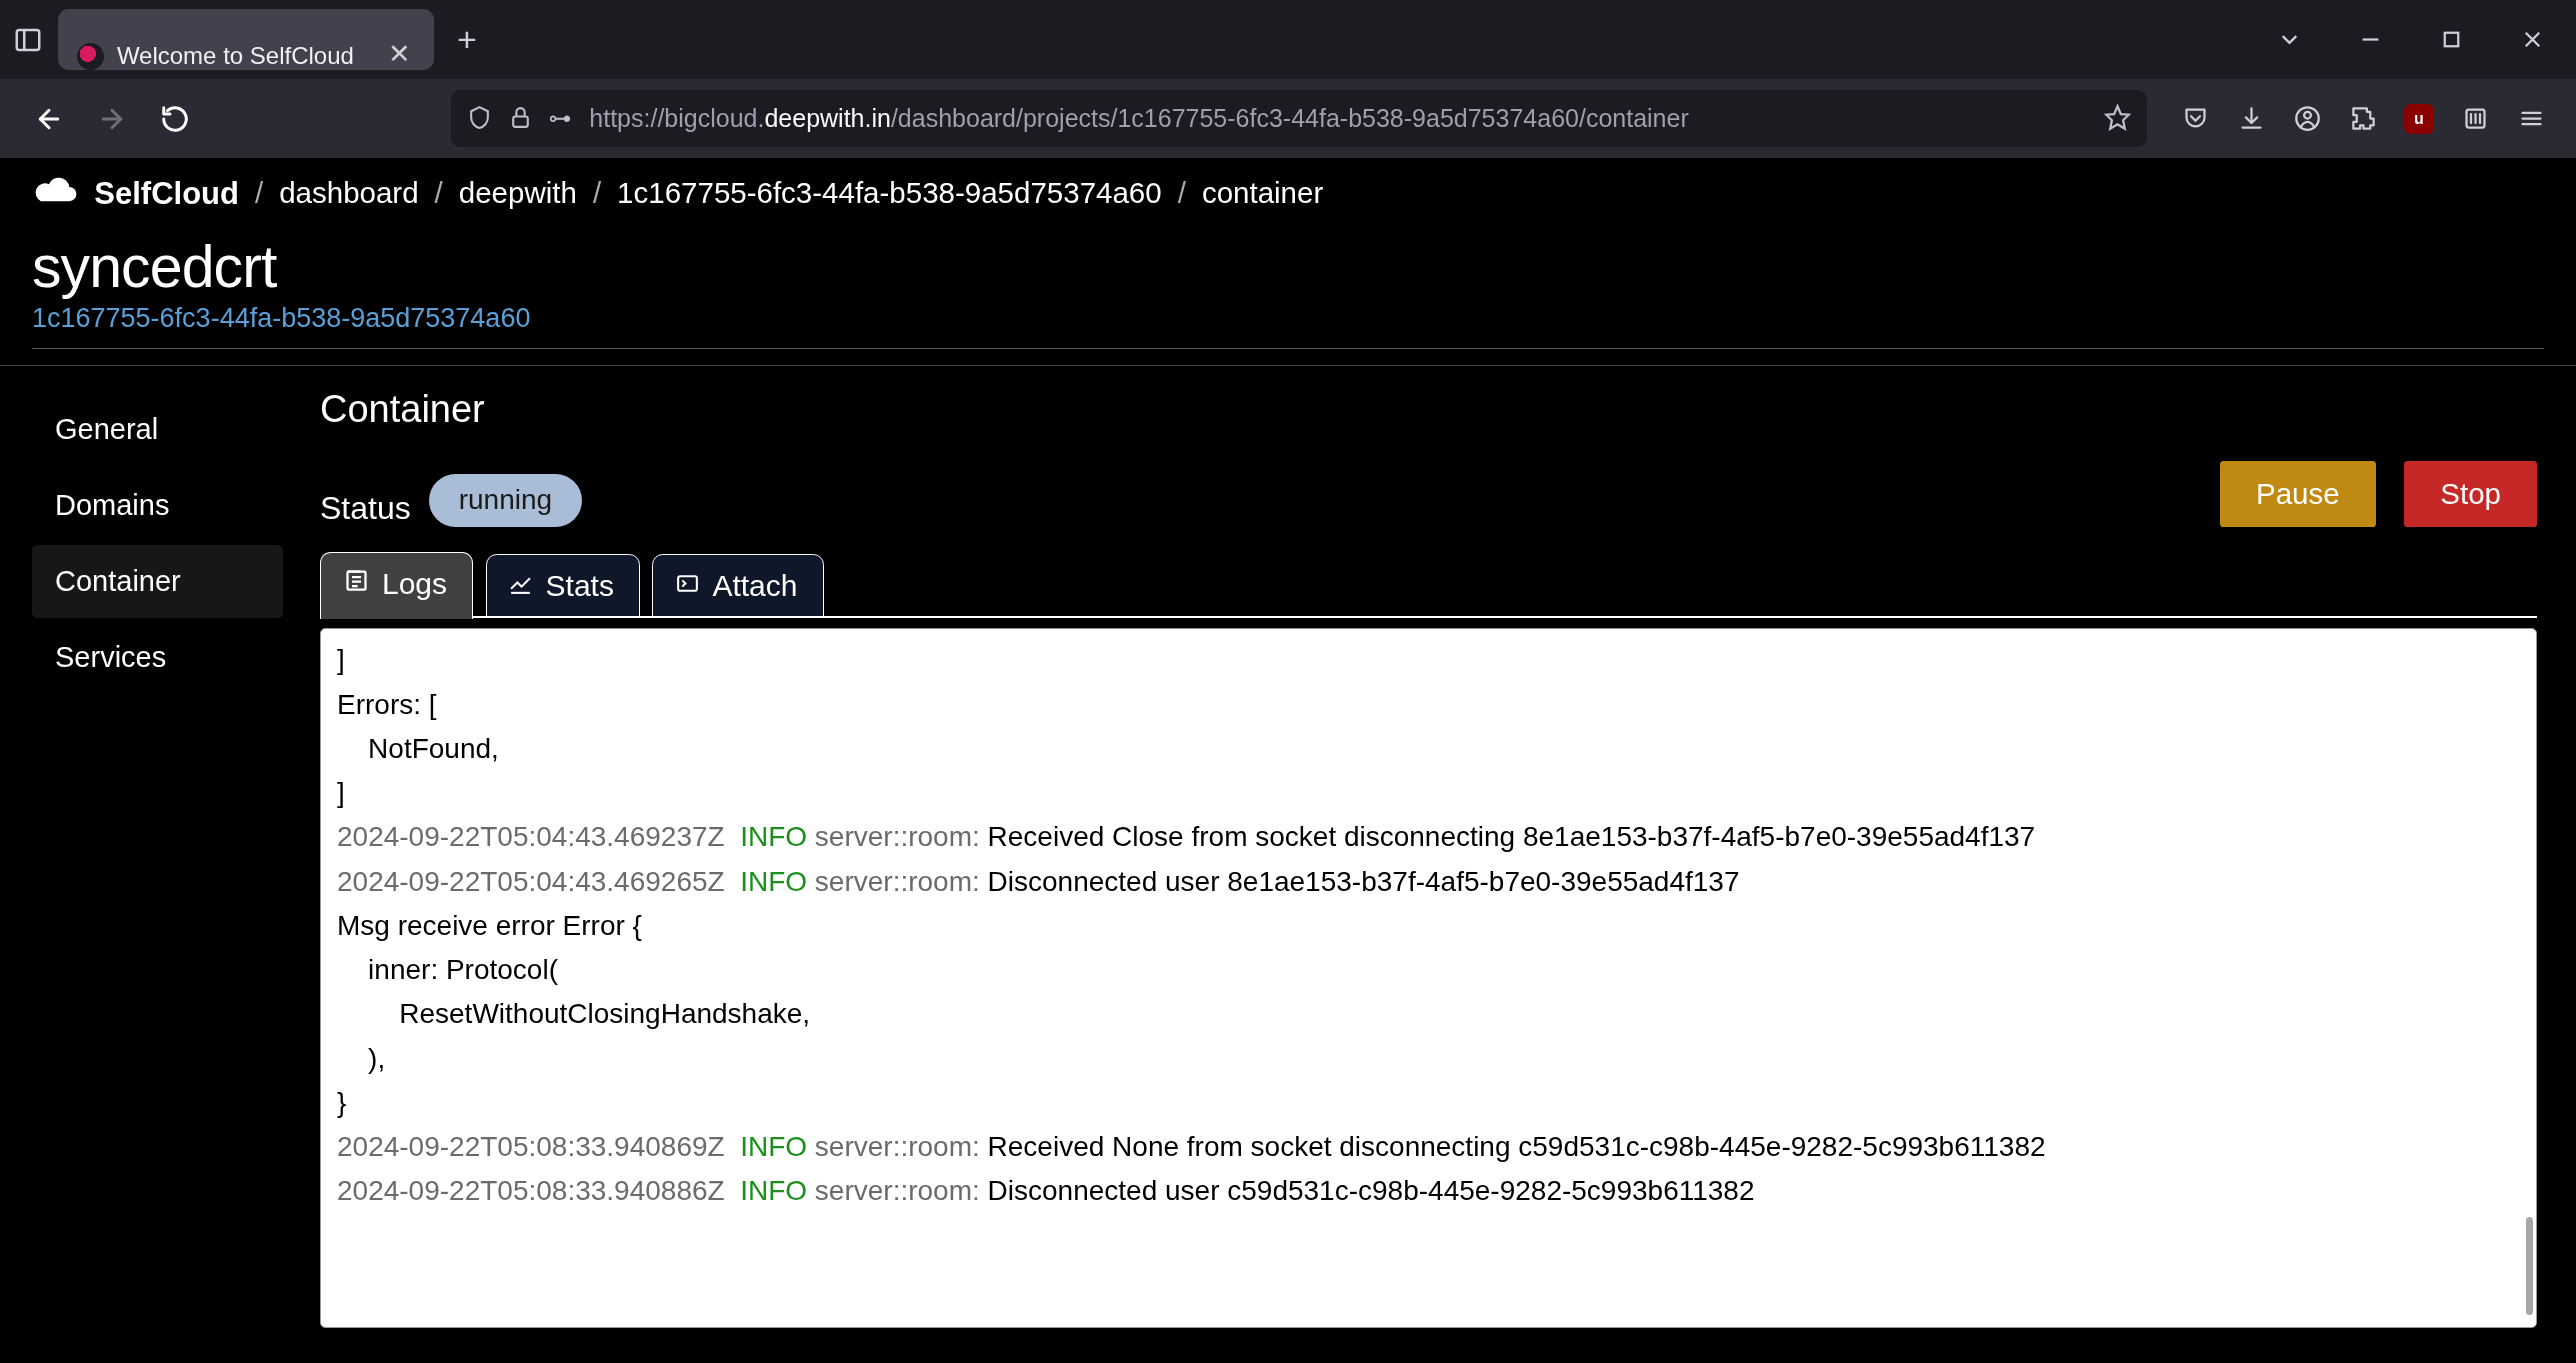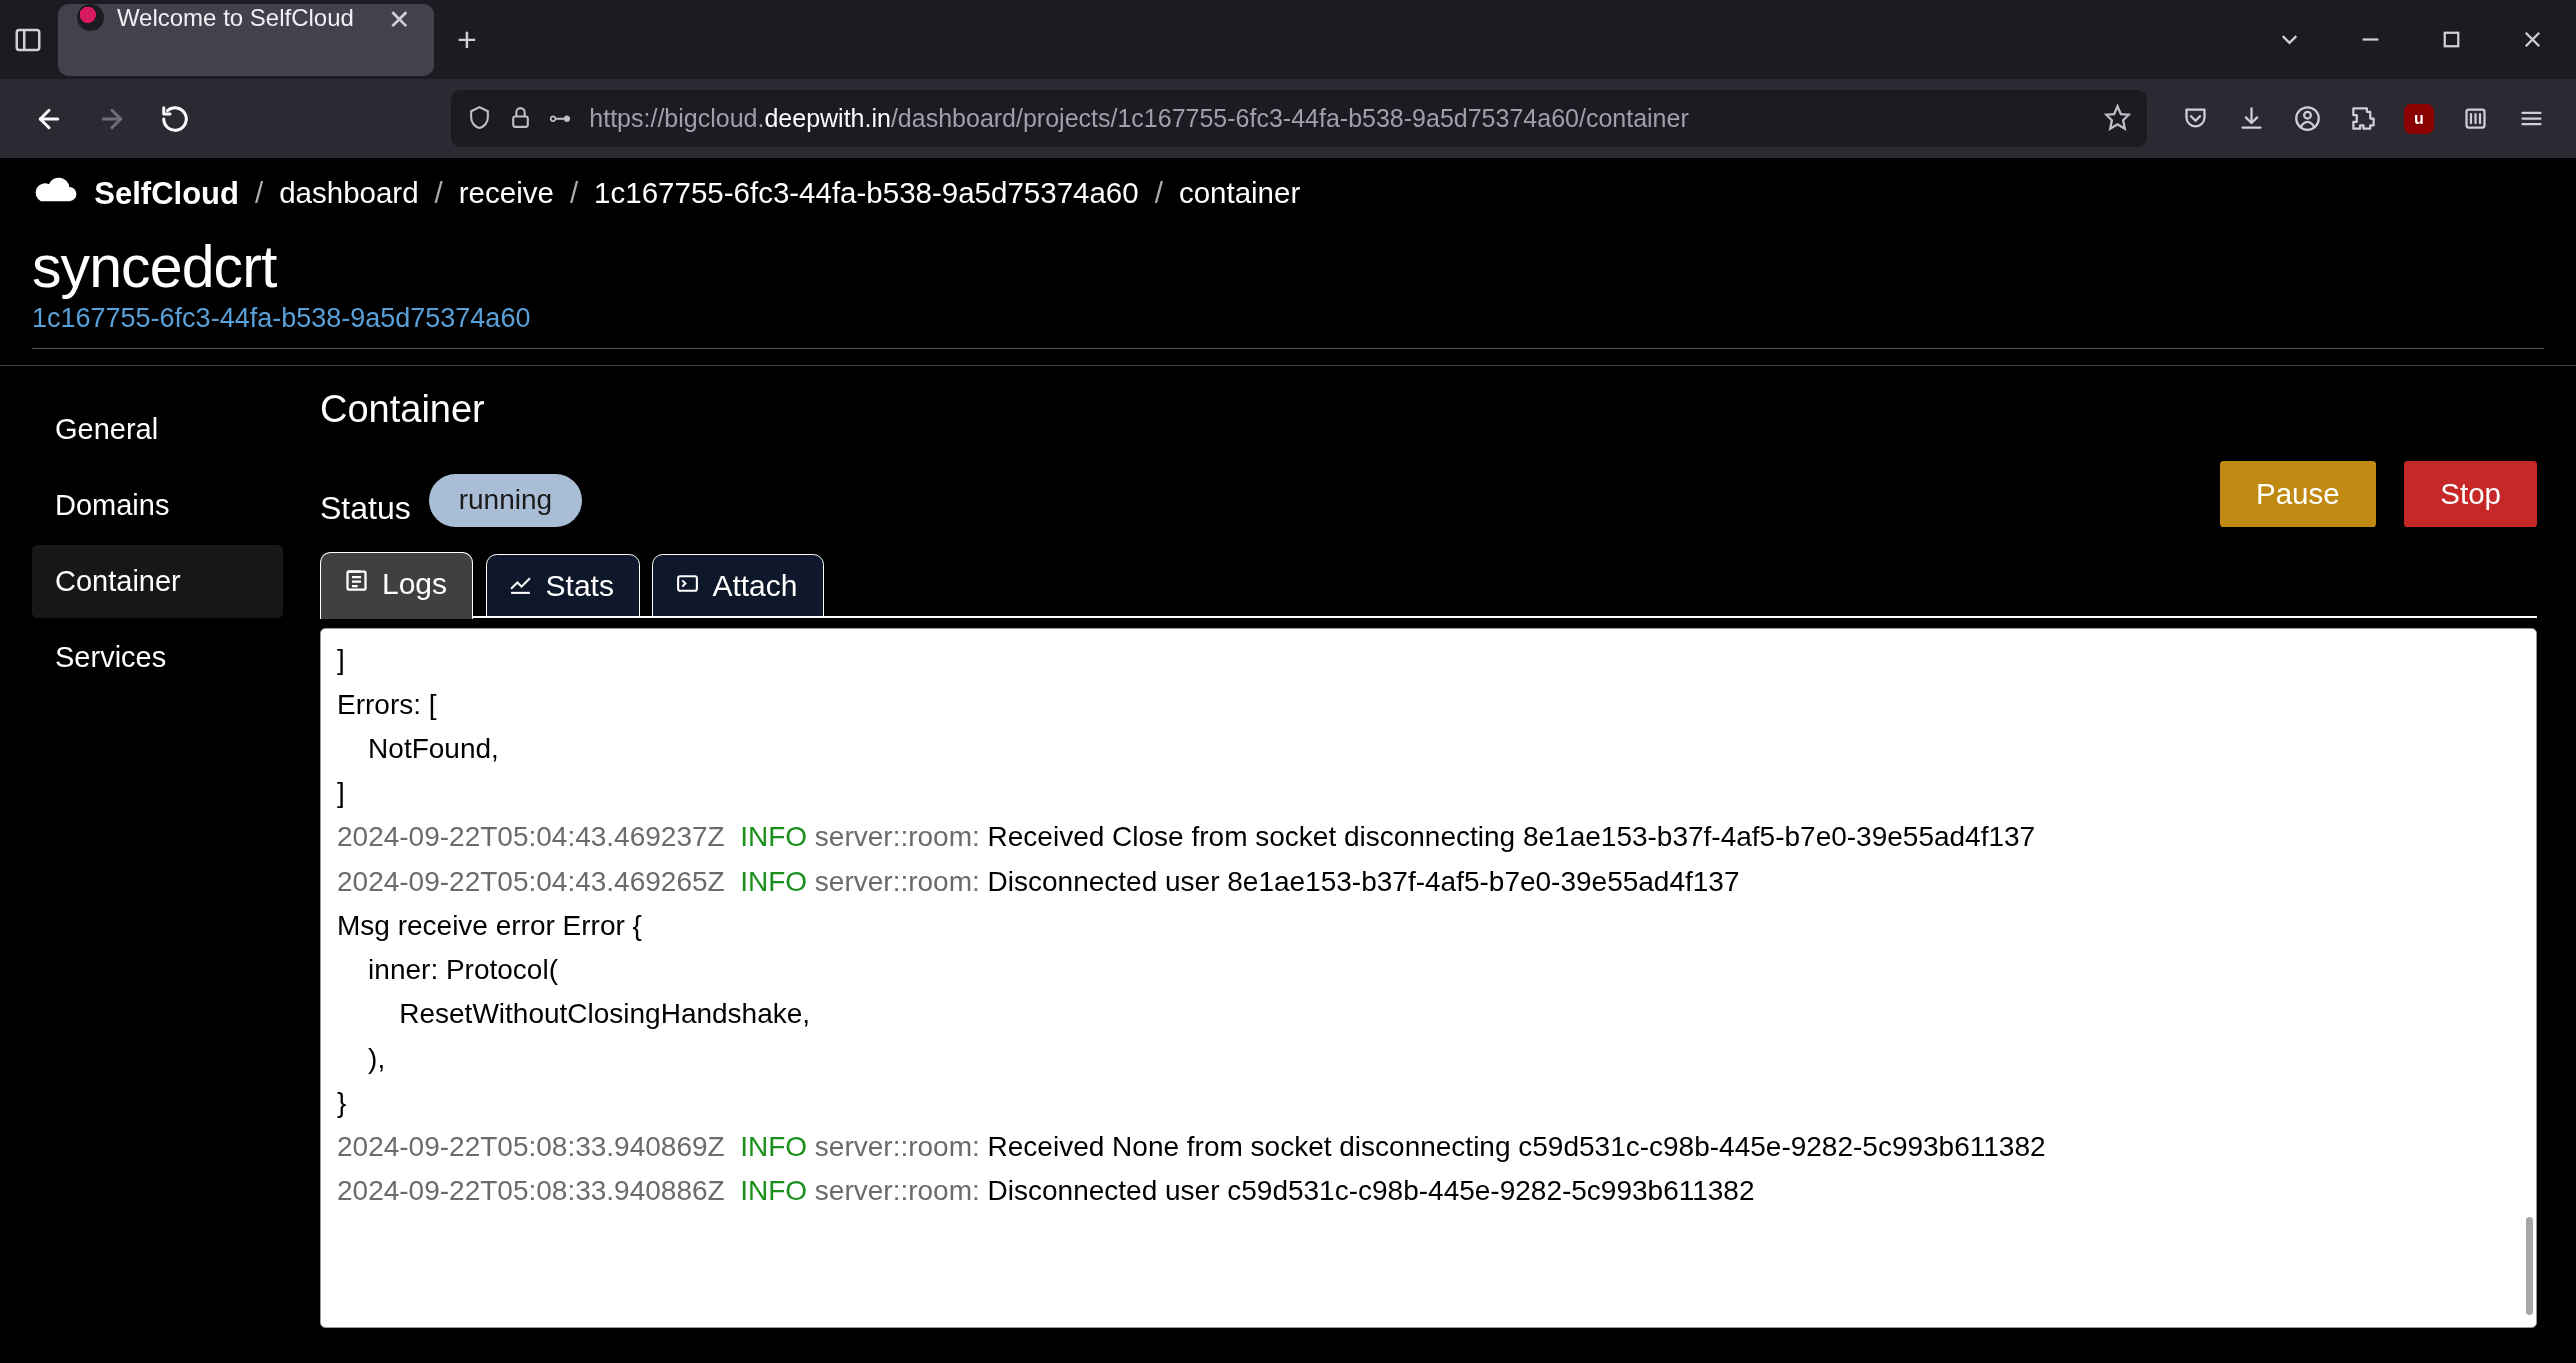--- a/index.html
+++ b/index.html
@@ -2,21 +2,21 @@
 <html style="font-size:14.3px"><head>
 <meta charset="utf-8">
 <style>
   * { box-sizing: border-box; margin: 0; padding: 0; }
   html, body { width: 2576px; height: 1363px; background: #000; font-family: "Segoe UI", Arial, sans-serif; overflow: hidden; }
 
   
   .browser-chrome { background: #1c1b22; }
   .tab-strip { display: flex; align-items: center; height: 79px; padding: 0 9px; gap: 10.7px; }
   .sidebar-toggle { width: 38px; height: 38px; display: flex; align-items: center; justify-content: center; border-radius: 7.2px; }
-  .tab { display: flex; align-items: flex-start; gap: 12.5px; background: #42414d; height: 72px; padding: 0 23px 0 19.7px; border-radius: 10.7px; min-width: 376px; }
+  .tab { display: flex; align-items: flex-end; gap: 12.5px; background: #42414d; height: 61px; padding: 0 23px 0 19.7px; border-radius: 10.7px; min-width: 376px; }
   .tab .favicon { width: 27px; height: 27px; border-radius: 50%; background: radial-gradient(circle at 40% 40%, #d81b60 35%, #1c1b22 36%); flex-shrink: 0; }
   .tab .title { color: #f0f0f4; font-size: 24px; flex: 1; }
   .tab .close { color: #cfcfd8; font-size: 27px; }
   .newtab { color: #cfcfd8; font-size: 34px; padding: 0 12.5px; }
   .tab-strip .spacer { flex: 1; }
   .chrome-icon { color: #cfcfd8; padding: 0 21.5px; font-size: 25px; display: flex; align-items: center; }
   .chrome-icon svg { width: 27px; height: 27px; stroke: #cfcfd8; fill: none; stroke-width: 2; }
 
   .toolbar { display: flex; align-items: center; height: 79px; padding: 0 21.5px; gap: 9px; background: #2b2a33; }
   .tb-btn { width: 54px; height: 54px; display: flex; align-items: center; justify-content: center; color: #fbfbfe; border-radius: 7.2px; }
@@ -217,21 +217,21 @@
       <span class="logo-icon">
         <svg viewBox="0 0 54 32">
             <path d="M42 12a12 12 0 0 0-23-3A10 10 0 0 0 10 28h32a8 8 0 0 0 0-16z"></path>
           </svg>
       </span>
       <span class="brand">SelfCloud</span>
     </span>
     <span class="crumb-sep">/</span>
     <span class="crumb">dashboard</span>
     <span class="crumb-sep">/</span>
-    <span class="crumb">receive</span>
+    <span class="crumb">deepwith</span>
     <span class="crumb-sep">/</span>
     <span class="crumb">1c167755-6fc3-44fa-b538-9a5d75374a60</span>
     <span class="crumb-sep">/</span>
     <span class="crumb">container</span>
   </div>
 
   <div class="project-header">
     <div class="project-header-inner">
       <div class="project-name">syncedcrt</div>
       <div class="project-id">1c167755-6fc3-44fa-b538-9a5d75374a60</div>

